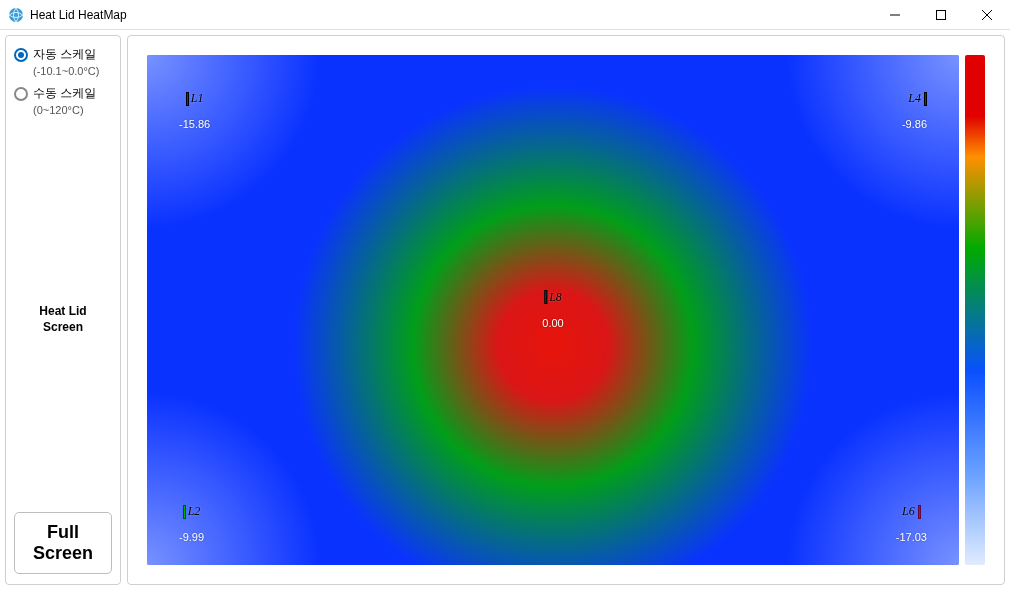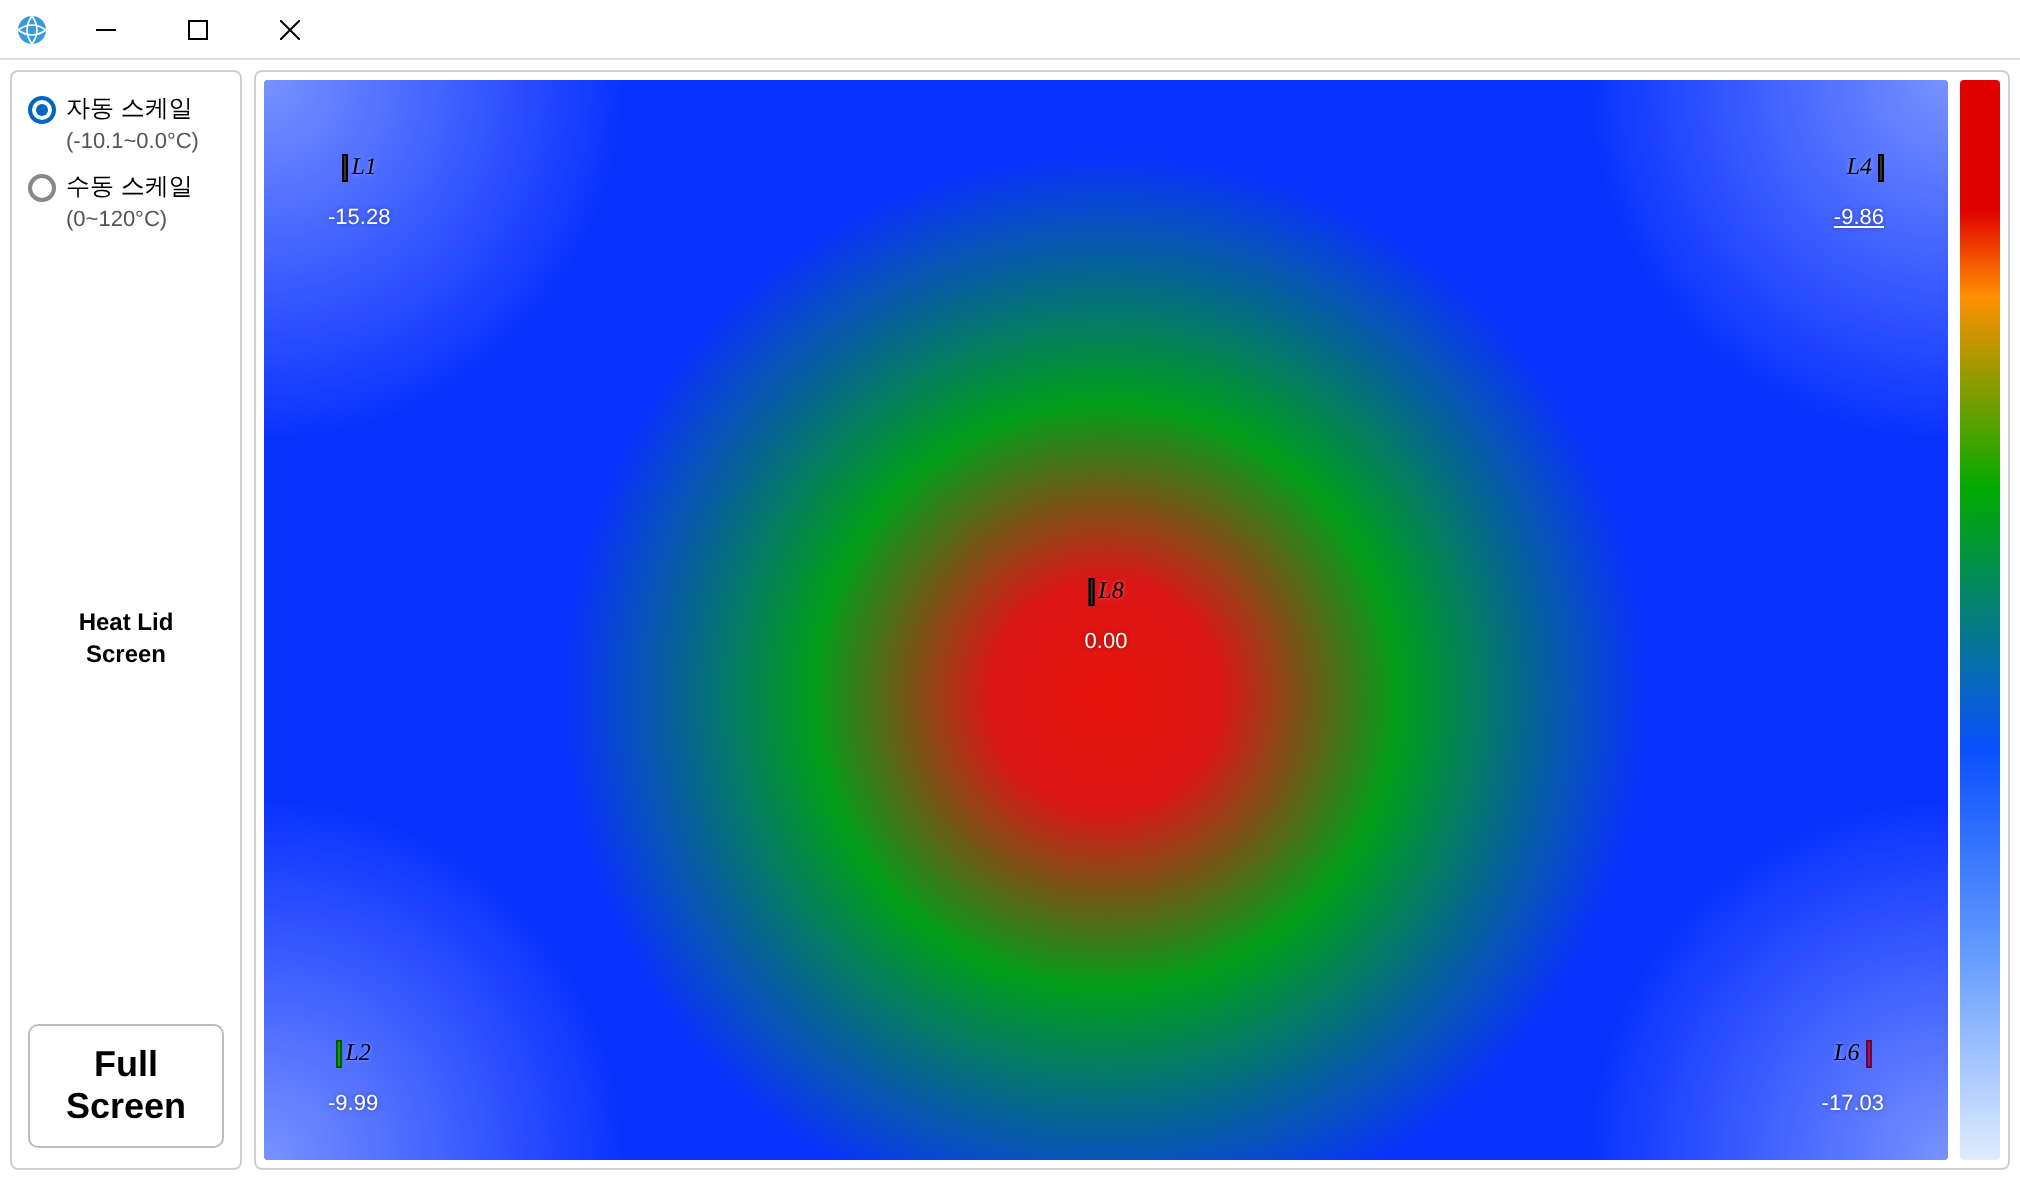--- a/index.html
+++ b/index.html
@@ -19,42 +19,42 @@
     .radio-dot { width: 14px; height: 14px; border: 2px solid #888; border-radius: 50%; margin-right: 5px; flex-shrink: 0; position: relative; }
     .radio-dot.selected { border-color: #0067c0; }
     .radio-dot.selected::after { content: ""; width: 6px; height: 6px; background: #0067c0; border-radius: 50%; position: absolute; top: 2px; left: 2px; }
     .radio-label { font-size: 12px; color: #000; }
     .radio-sub { font-size: 11px; color: #555; margin-left: 19px; margin-bottom: 8px; }
     
     .sidebar-title { margin-top: 180px; font-weight: bold; font-size: 12px; text-align: center; line-height: 1.3; }
     
     .full-btn { margin-top: auto; width: 100%; padding: 9px 0; border: 1px solid #bdbdbd; border-radius: 5px; background: #fff; font-weight: bold; font-size: 18px; cursor: pointer; }
     
-    .main { flex: 1; border: 1px solid #cfcfcf; border-radius: 4px; padding: 4px; display: flex; gap: 6px; }
+    .main { flex: 1; border: 1px solid #cfcfcf; border-radius: 4px; padding: 19px; display: flex; gap: 6px; }
     
     .heatmap { flex: 1; position: relative; border-radius: 2px; overflow: hidden;
       background:
         radial-gradient(circle at 50% 57%, rgba(230,20,10,1) 0%, rgba(230,20,10,0.95) 11%, rgba(0,170,0,0.9) 28%, rgba(10,50,255,0.95) 52%, rgba(10,50,255,1) 70%),
         linear-gradient(#0a32ff,#0a32ff);
     }
     .corner-fade { position:absolute; inset:0; pointer-events:none;
       background:
         radial-gradient(circle at 0% 0%, rgba(210,225,255,0.55) 0%, rgba(210,225,255,0) 18%),
         radial-gradient(circle at 100% 0%, rgba(210,225,255,0.55) 0%, rgba(210,225,255,0) 18%),
         radial-gradient(circle at 0% 100%, rgba(210,225,255,0.55) 0%, rgba(210,225,255,0) 18%),
         radial-gradient(circle at 100% 100%, rgba(210,225,255,0.55) 0%, rgba(210,225,255,0) 18%);
     }
     
     .sensor { position: absolute; text-align: center; color: #fff; font-size: 11px; }
     .sensor-mark { display:inline-block; width: 3px; height: 14px; background: #333; border:1px solid #000; vertical-align: middle; }
     .sensor-lbl { font-style: italic; font-family: "Times New Roman", serif; font-size: 12px; color: #000; margin-left: 2px; vertical-align: middle; text-shadow: 0 0 2px rgba(255,255,255,0.4);}
     .sensor-val { margin-top: 12px; font-size: 11px; color: #fff; text-shadow: 0 0 2px rgba(0,0,0,0.4); }
     
     .s-l1 { top: 36px; left: 32px; }
-    .s-l4 { top: 36px; right: 32px; text-align: right; text-decoration: underline;}
+    .s-l4 { top: 36px; right: 32px; text-align: right;}
     .s-l4 .sensor-head { display:inline-flex; flex-direction: row-reverse; align-items:center; }
     .s-l8 { top: 46%; left: 50%; transform: translate(-50%, 0); }
     .s-l2 { bottom: 22px; left: 32px; }
     .s-l2 .sensor-mark { background: #0a0; border-color:#050; }
     .s-l6 { bottom: 22px; right: 32px; text-align: center;}
     .s-l6 .sensor-head { display:inline-flex; flex-direction: row-reverse; align-items:center; }
     .s-l6 .sensor-mark { background: #a0105f; border-color:#60093a; }
     .s-l6 .sensor-lbl { margin-right: 3px; margin-left:0;}
     .s-l4 .sensor-lbl { margin-right: 3px; margin-left:0;}
     
@@ -66,20 +66,21 @@
 <body>
 
 <div class="titlebar">
   <span class="titlebar-icon">
     <svg width="16" height="16" viewBox="0 0 16 16">
         <circle cx="8" cy="8" r="7" fill="#3a9bdc"></circle>
         <path d="M1 8 Q8 3 15 8 Q8 13 1 8" stroke="#fff" stroke-width="0.8" fill="none"></path>
         <path d="M8 1 Q13 8 8 15 Q3 8 8 1" stroke="#fff" stroke-width="0.8" fill="none"></path>
       </svg>
   </span>
+  <span class="titlebar-title">Heat Lid HeatMap</span>
   <div class="titlebar-btns">
     <div class="titlebar-btn">
         <svg width="10" height="10">
           <line x1="0" y1="5" x2="10" y2="5" stroke="#000" stroke-width="1"></line>
         </svg>
       </div>
     <div class="titlebar-btn">
         <svg width="10" height="10">
           <rect x="0.5" y="0.5" width="9" height="9" fill="none" stroke="#000" stroke-width="1"></rect>
         </svg>
@@ -113,21 +114,21 @@
     </div>
     <button class="full-btn">Full Screen</button>
   </div>
 
   <div class="main">
     <div class="heatmap">
       <div class="corner-fade"></div>
 
       <div class="sensor s-l1">
         <span class="sensor-head"><span class="sensor-mark"></span><span class="sensor-lbl">L1</span></span>
-        <div class="sensor-val">-15.28</div>
+        <div class="sensor-val">-15.86</div>
       </div>
       <div class="sensor s-l4">
         <span class="sensor-head">
             <span class="sensor-mark"></span>
             <span class="sensor-lbl">L4</span>
           </span>
         <div class="sensor-val">-9.86</div>
       </div>
       <div class="sensor s-l8">
         <span class="sensor-head"><span class="sensor-mark"></span><span class="sensor-lbl">L8</span></span>

